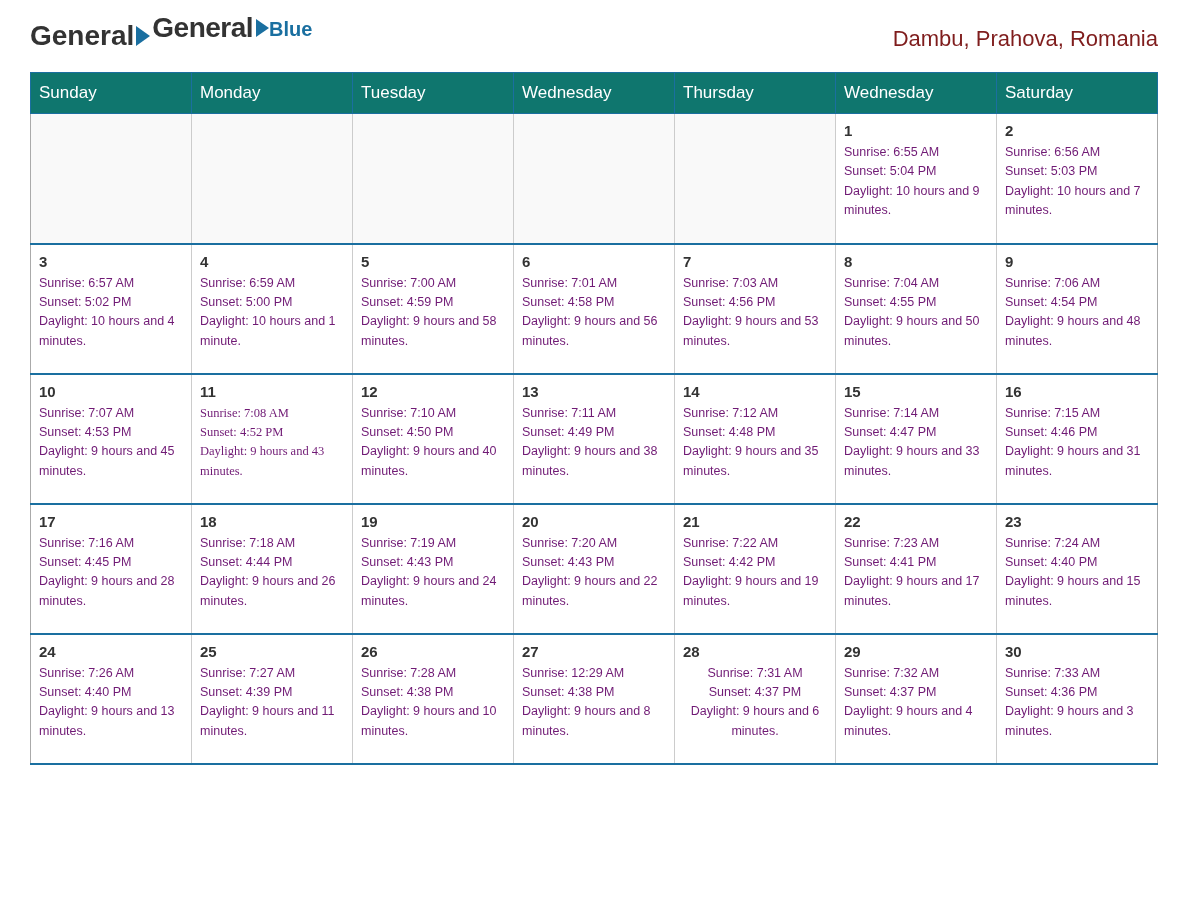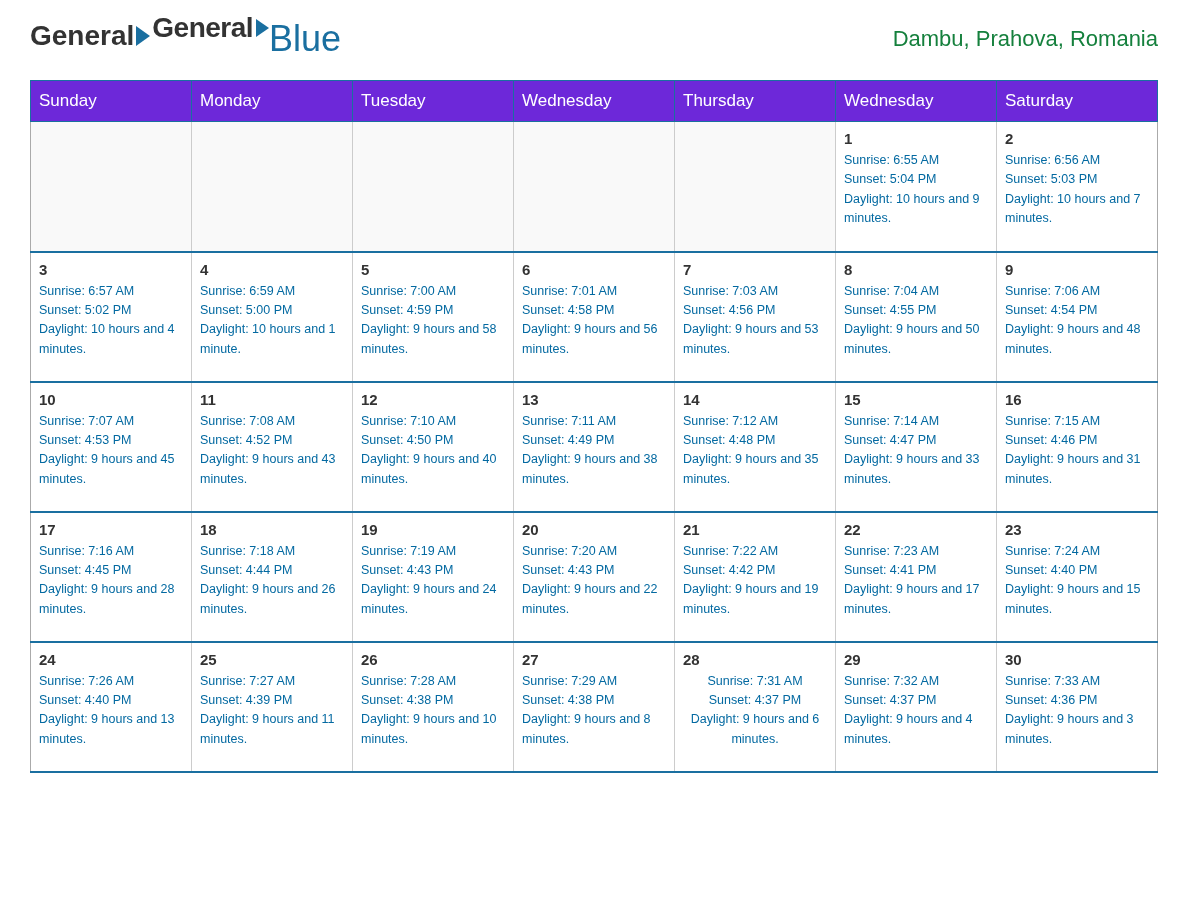--- a/index.html
+++ b/index.html
@@ -34,44 +34,44 @@
       height: 0;
       border-left: 14px solid #1a6fa0;
       border-top: 10px solid transparent;
       border-bottom: 10px solid transparent;
       display: inline-block;
       margin-left: 2px;
       margin-right: 2px;
     }
     .logo-blue-word {
       color: #1a6fa0;
-      font-size: 36px;
-      font-weight: normal;
+      font-size: 20px;
+      font-weight: bold;
     }
     .title-area {
       text-align: right;
     }
     .calendar-title {
       font-size: 52px;
       font-weight: normal;
       color: #222;
       line-height: 1.1;
     }
     .calendar-subtitle {
       font-size: 22px;
-      color: #15803d;
+      color: #7f1d1d;
       margin-top: 6px;
     }
     table {
       width: 100%;
       border-collapse: collapse;
       table-layout: fixed;
     }
     thead tr {
-      background-color: #6d28d9;
+      background-color: #0f766e;
     }
     thead th {
       color: #fff;
       font-size: 17px;
       font-weight: normal;
       padding: 10px 8px;
       text-align: left;
       border: 1px solid #1a6fa0;
     }
     tbody tr {
@@ -90,21 +90,21 @@
     tbody td:last-child { border-right: 1px solid #aaa; }
     .day-number {
       font-size: 15px;
       font-weight: bold;
       color: #333;
       margin-bottom: 4px;
       display: block;
     }
     .day-info {
       font-size: 12.5px;
-      color: #0369a1;
+      color: #701a75;
       line-height: 1.55;
     }
     .empty-cell {
       background: #f9f9f9;
     }
     tbody tr:last-child {
       border-bottom: 2px solid #1a6fa0;
     }
   </style>
 </head>
@@ -208,21 +208,21 @@
       </tr>
       <tr>
         <td>
           <span class="day-number">10</span>
           <div class="day-info" style="white-space: pre-line;">Sunrise: 7:07 AM
 Sunset: 4:53 PM
 Daylight: 9 hours and 45 minutes.</div>
         </td>
         <td>
           <span class="day-number">11</span>
-          <div class="day-info" style="white-space: pre-line;">Sunrise: 7:08 AM
+          <div class="day-info" style="white-space: pre-line; font-family: Liberation Serif, serif;">Sunrise: 7:08 AM
 Sunset: 4:52 PM
 Daylight: 9 hours and 43 minutes.</div>
         </td>
         <td>
           <span class="day-number">12</span>
           <div class="day-info" style="white-space: pre-line;">Sunrise: 7:10 AM
 Sunset: 4:50 PM
 Daylight: 9 hours and 40 minutes.</div>
         </td>
         <td>
@@ -308,21 +308,21 @@
 Daylight: 9 hours and 11 minutes.</div>
         </td>
         <td>
           <span class="day-number">26</span>
           <div class="day-info" style="white-space: pre-line;">Sunrise: 7:28 AM
 Sunset: 4:38 PM
 Daylight: 9 hours and 10 minutes.</div>
         </td>
         <td>
           <span class="day-number">27</span>
-          <div class="day-info" style="white-space: pre-line;">Sunrise: 7:29 AM
+          <div class="day-info" style="white-space: pre-line;">Sunrise: 12:29 AM
 Sunset: 4:38 PM
 Daylight: 9 hours and 8 minutes.</div>
         </td>
         <td>
           <span class="day-number">28</span>
           <div class="day-info" style="white-space: pre-line; text-align: center;">Sunrise: 7:31 AM
 Sunset: 4:37 PM
 Daylight: 9 hours and 6 minutes.</div>
         </td>
         <td>

